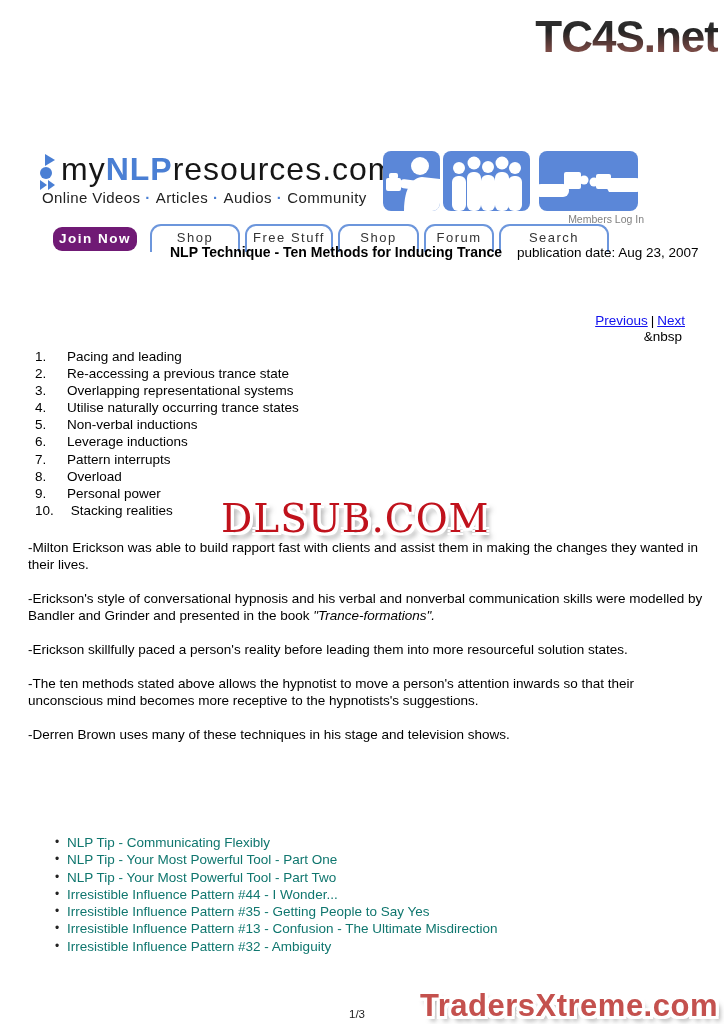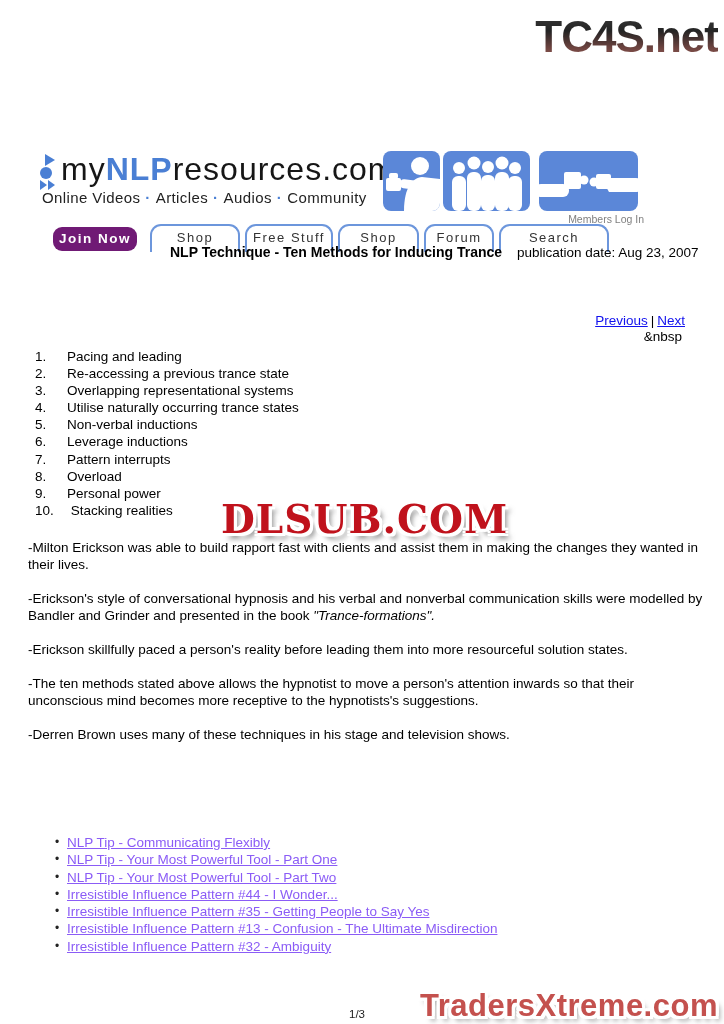--- a/index.html
+++ b/index.html
@@ -69,26 +69,26 @@
   ol.methods { list-style:none; padding-left:7px; }
   ol.methods li { line-height:17.1px; }
   ol.methods .num { display:inline-block; width:32px; }
   .content p { margin-top:17px; line-height:17px; }
   .content p.first { margin-top:20px; }
   .content p .ital { font-style:italic; }
 
   ul.links { margin-top:91px; list-style:none; padding-left:27px; }
   ul.links li { position:relative; padding-left:12px; line-height:17.3px; }
   ul.links li::before { content:"\2022"; position:absolute; left:0; top:0; color:#222; font-size:12px; }
-  ul.links a { color:#8b5cf6; text-decoration:underline; cursor:pointer; }
+  ul.links a { color:#0f766e; cursor:pointer; }
 
   
   .dlsub {
     position:absolute; left:221px; top:484px;
-    font-family:"DejaVu Serif", serif; font-weight:bold; font-size:39px; letter-spacing:1px;
+    font-family:"DejaVu Serif", serif; font-weight:normal; font-size:39px; letter-spacing:1px;
     color:#c0121c; white-space:nowrap;
     text-shadow:
       -3px -3px 0 #fff, 3px -3px 0 #fff, -3px 3px 0 #fff, 3px 3px 0 #fff,
       -3px 0 0 #fff, 3px 0 0 #fff, 0 -3px 0 #fff, 0 3px 0 #fff,
       5px 6px 5px rgba(70,70,70,.55);
   }
 
   
   .page-indicator { position:absolute; top:996px; left:0; width:714px; text-align:center; font-size:11.5px; color:#222; }
   .traders {

